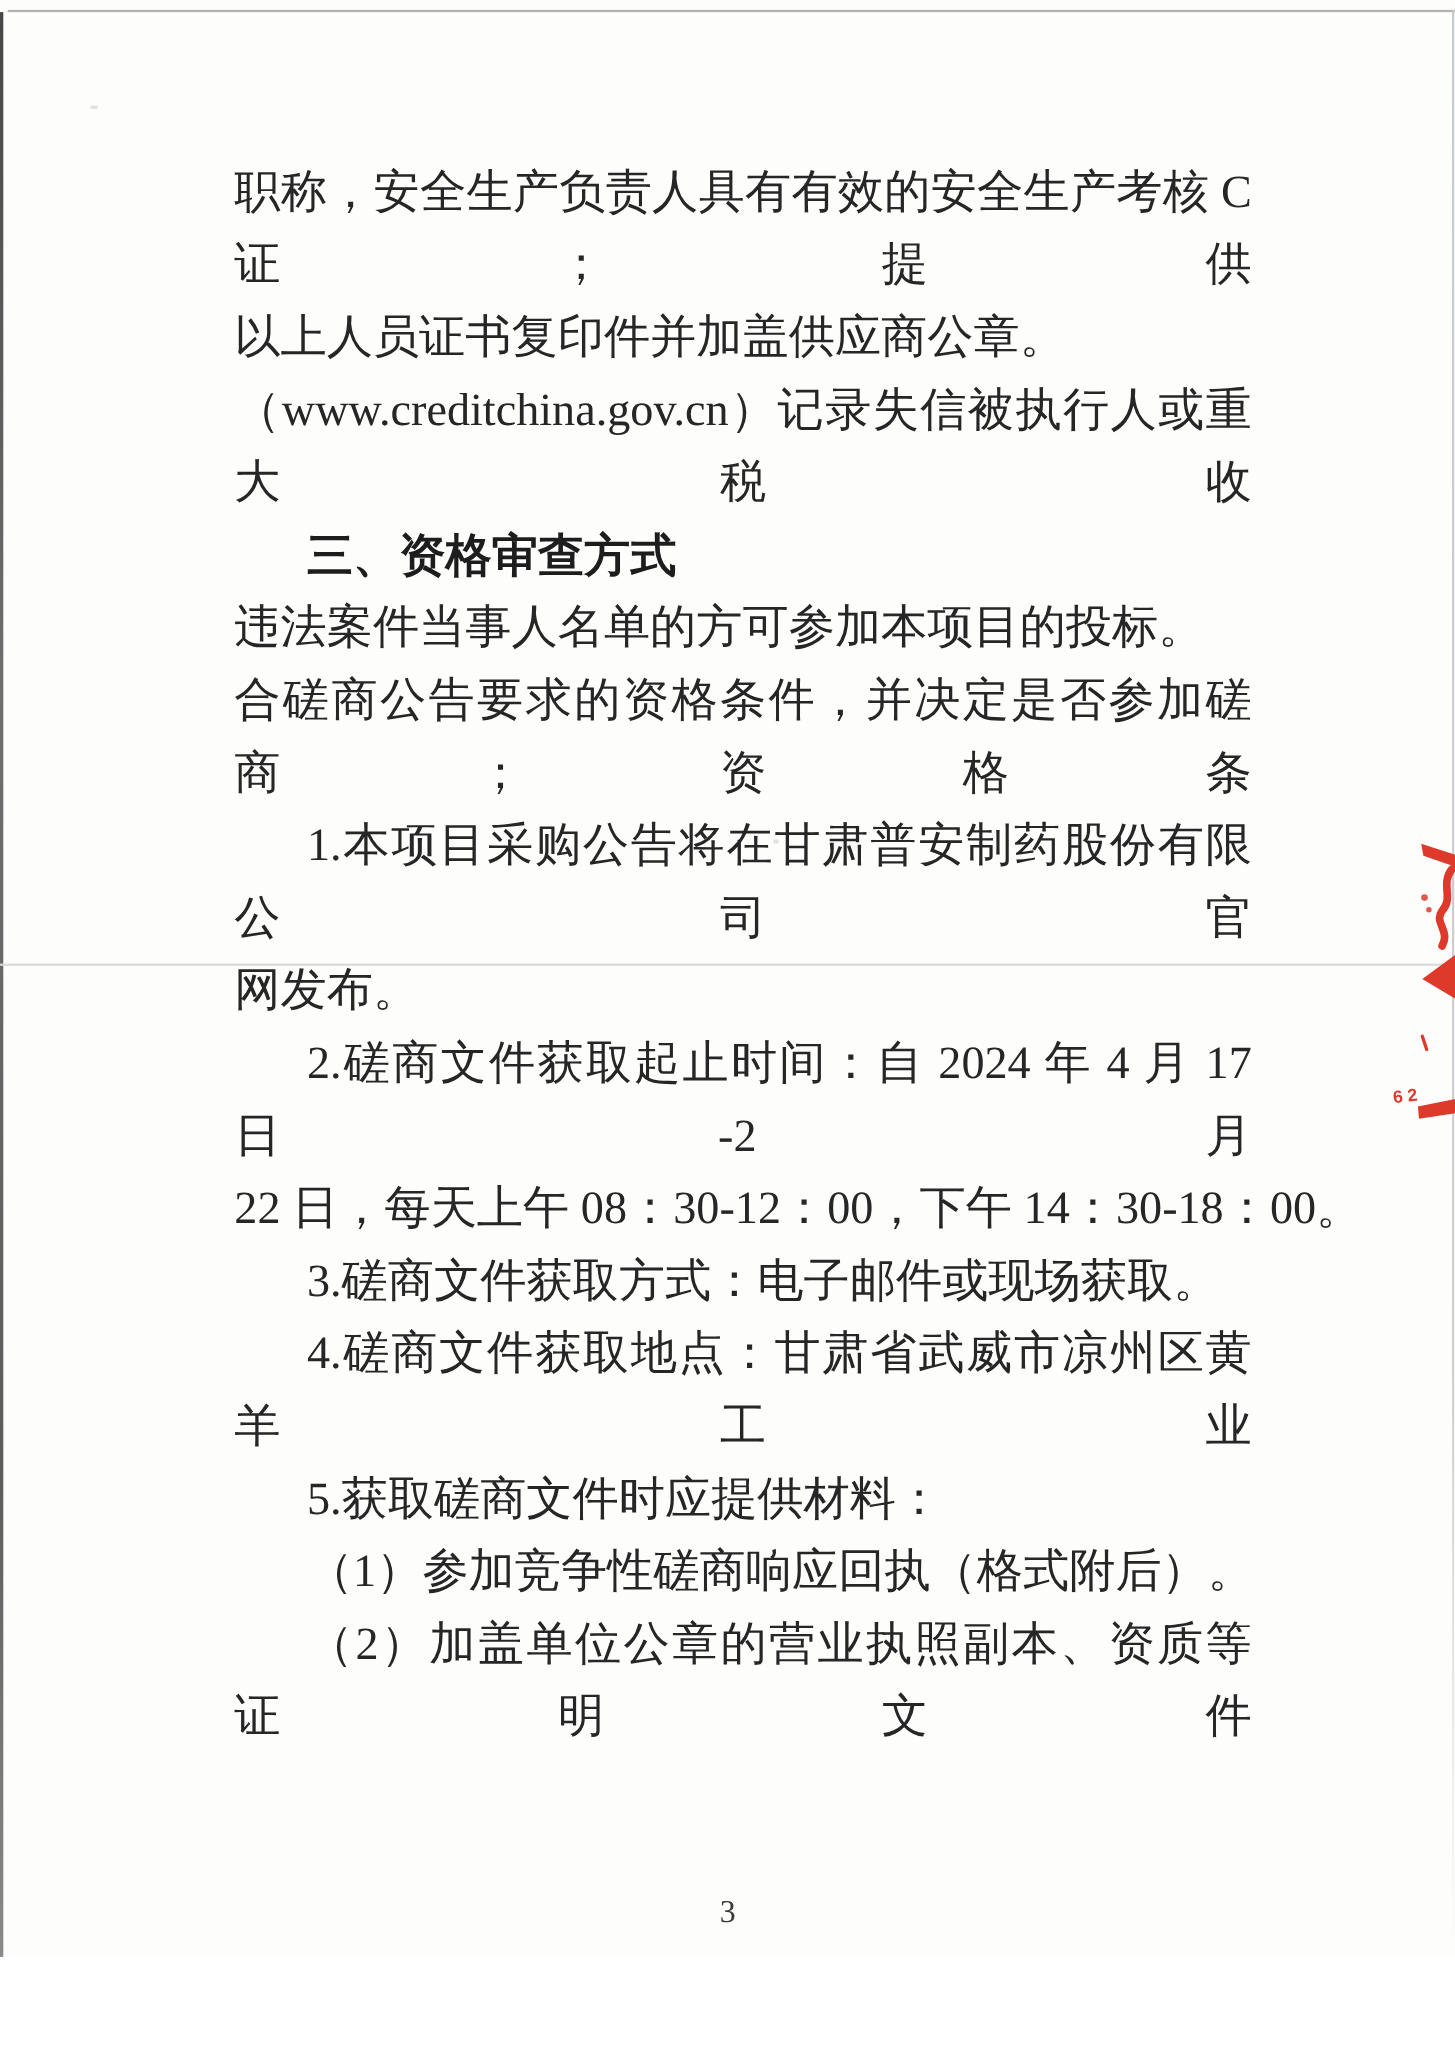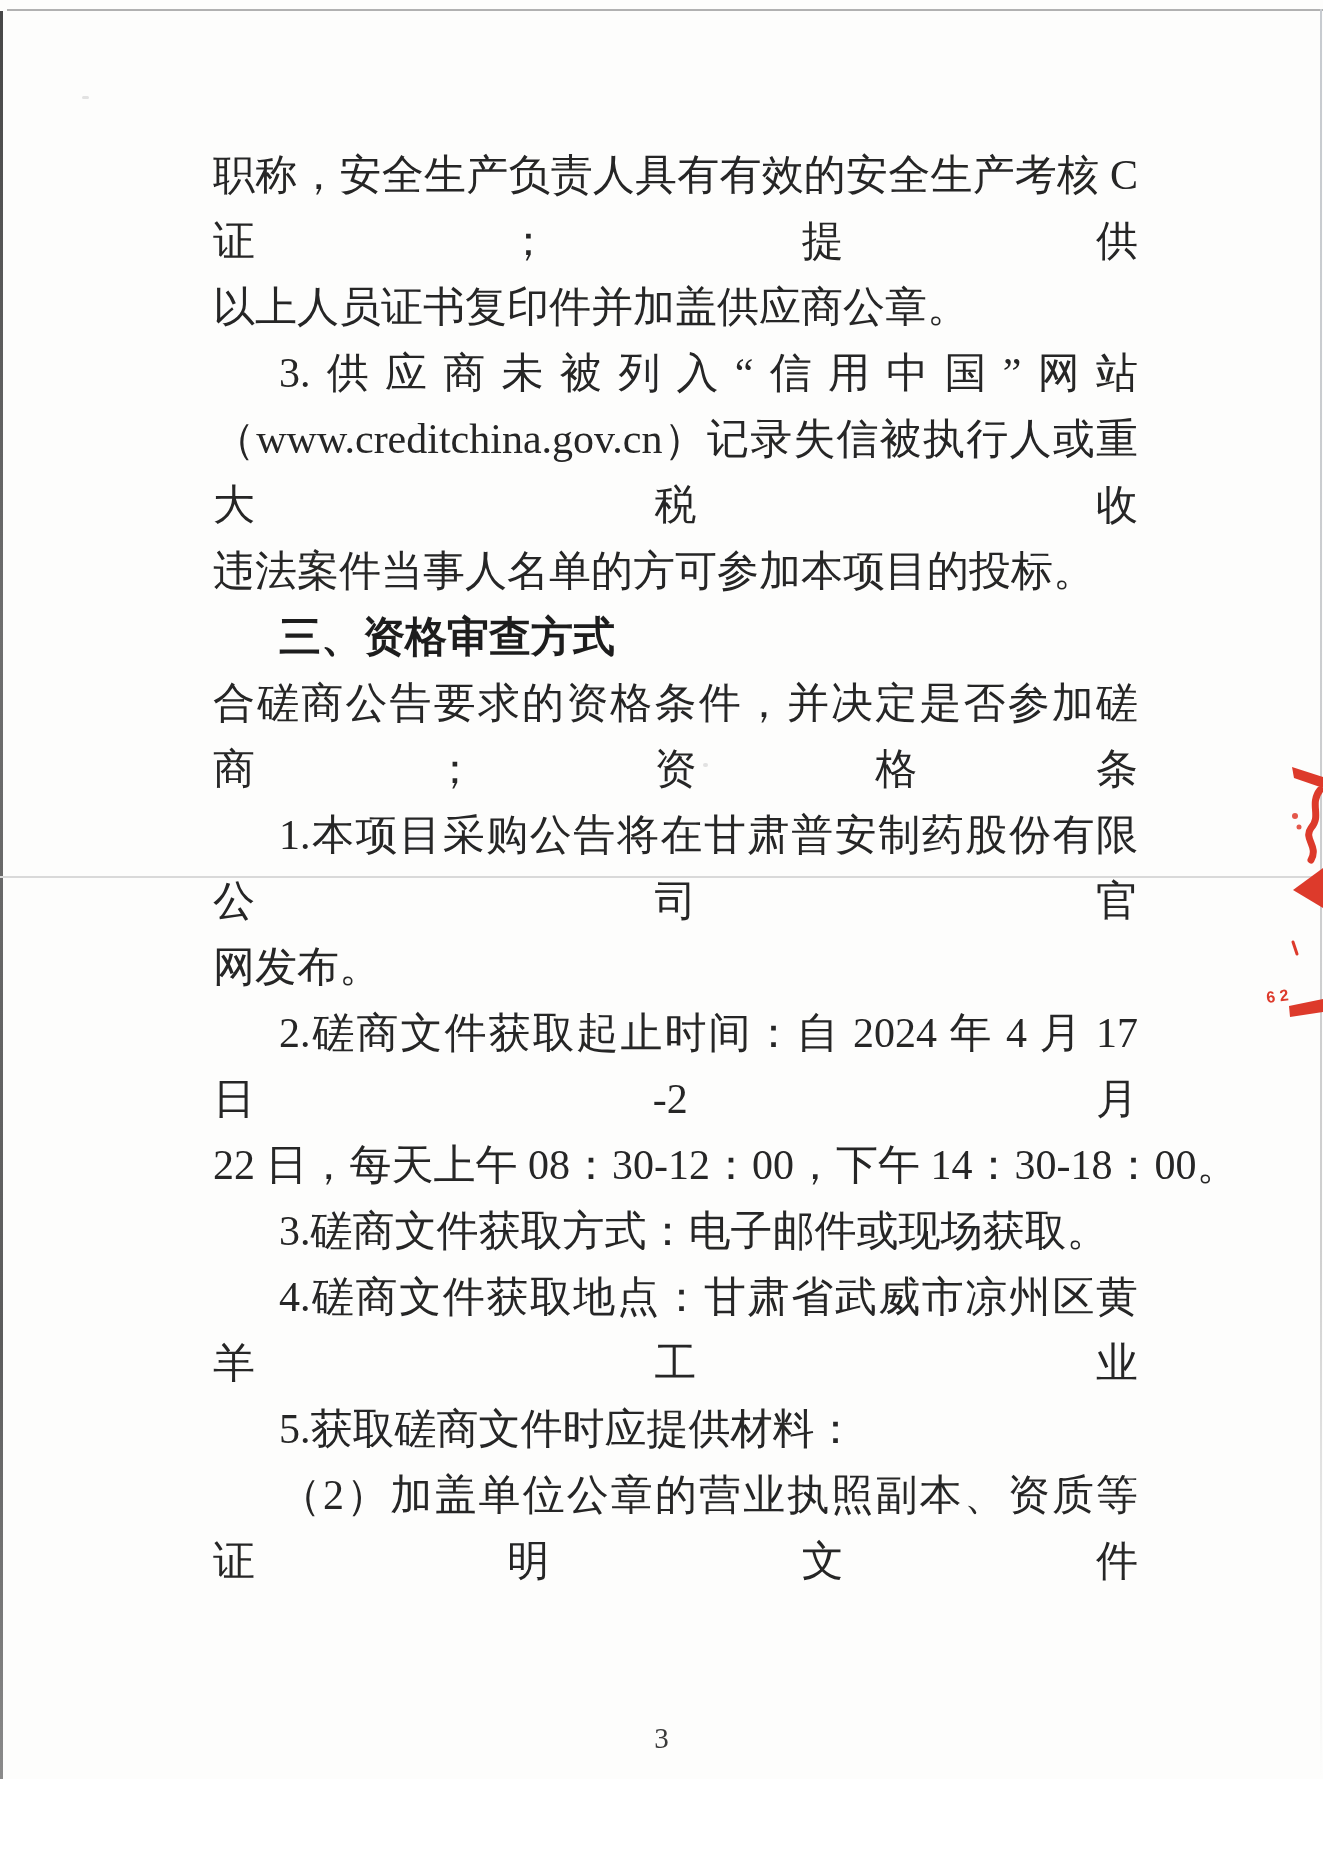--- a/index.html
+++ b/index.html
@@ -89,32 +89,32 @@
   <div class="edge-left"></div>
   <div class="edge-right"></div>
   <div class="stitch"></div>
   <div class="speck speck-a"></div>
   <div class="speck speck-b"></div>
   <div class="speck dash-bottom"></div>
 
   <div class="content">
     <p class="ln j">职称，安全生产负责人具有有效的安全生产考核 C 证；提供</p>
     <p class="ln">以上人员证书复印件并加盖供应商公章。</p>
-    <p class="ln ind j">3.供应商未被列入“信用中国”网站</p>
     <p class="ln j">（www.creditchina.gov.cn）记录失信被执行人或重大税收</p>
+    <p class="ln ind hd">三、资格审查方式</p>
     <p class="ln">违法案件当事人名单的方可参加本项目的投标。</p>
-    <p class="ln ind hd">三、资格审查方式</p>
     <p class="ln j">合磋商公告要求的资格条件，并决定是否参加磋商；资格条</p>
     <p class="ln ind j">1.本项目采购公告将在甘肃普安制药股份有限公司官</p>
     <p class="ln">网发布。</p>
     <p class="ln ind j">2.磋商文件获取起止时间：自 2024 年 4 月 17 日-2 月</p>
     <p class="ln">22 日，每天上午 08：30-12：00，下午 14：30-18：00。</p>
     <p class="ln ind">3.磋商文件获取方式：电子邮件或现场获取。</p>
     <p class="ln ind j">4.磋商文件获取地点：甘肃省武威市凉州区黄羊工业</p>
     <p class="ln ind">5.获取磋商文件时应提供材料：</p>
+    <p class="ln ind">（1）参加竞争性磋商响应回执（格式附后）。</p>
     <p class="ln ind j">（2）加盖单位公章的营业执照副本、资质等证明文件</p>
 
   </div>
 
   <div class="pagenum">3</div>
 
   <svg class="seal" viewBox="0 0 61 285" xmlns="http://www.w3.org/2000/svg">
 
     <polygon class="seal-red" points="30,27 61,37 61,48 32,38"></polygon>
     <path class="seal-stroke" d="M58,50 C47,64 60,76 49,88 C41,99 57,106 49,120" stroke-width="7" stroke-linecap="round"></path>

